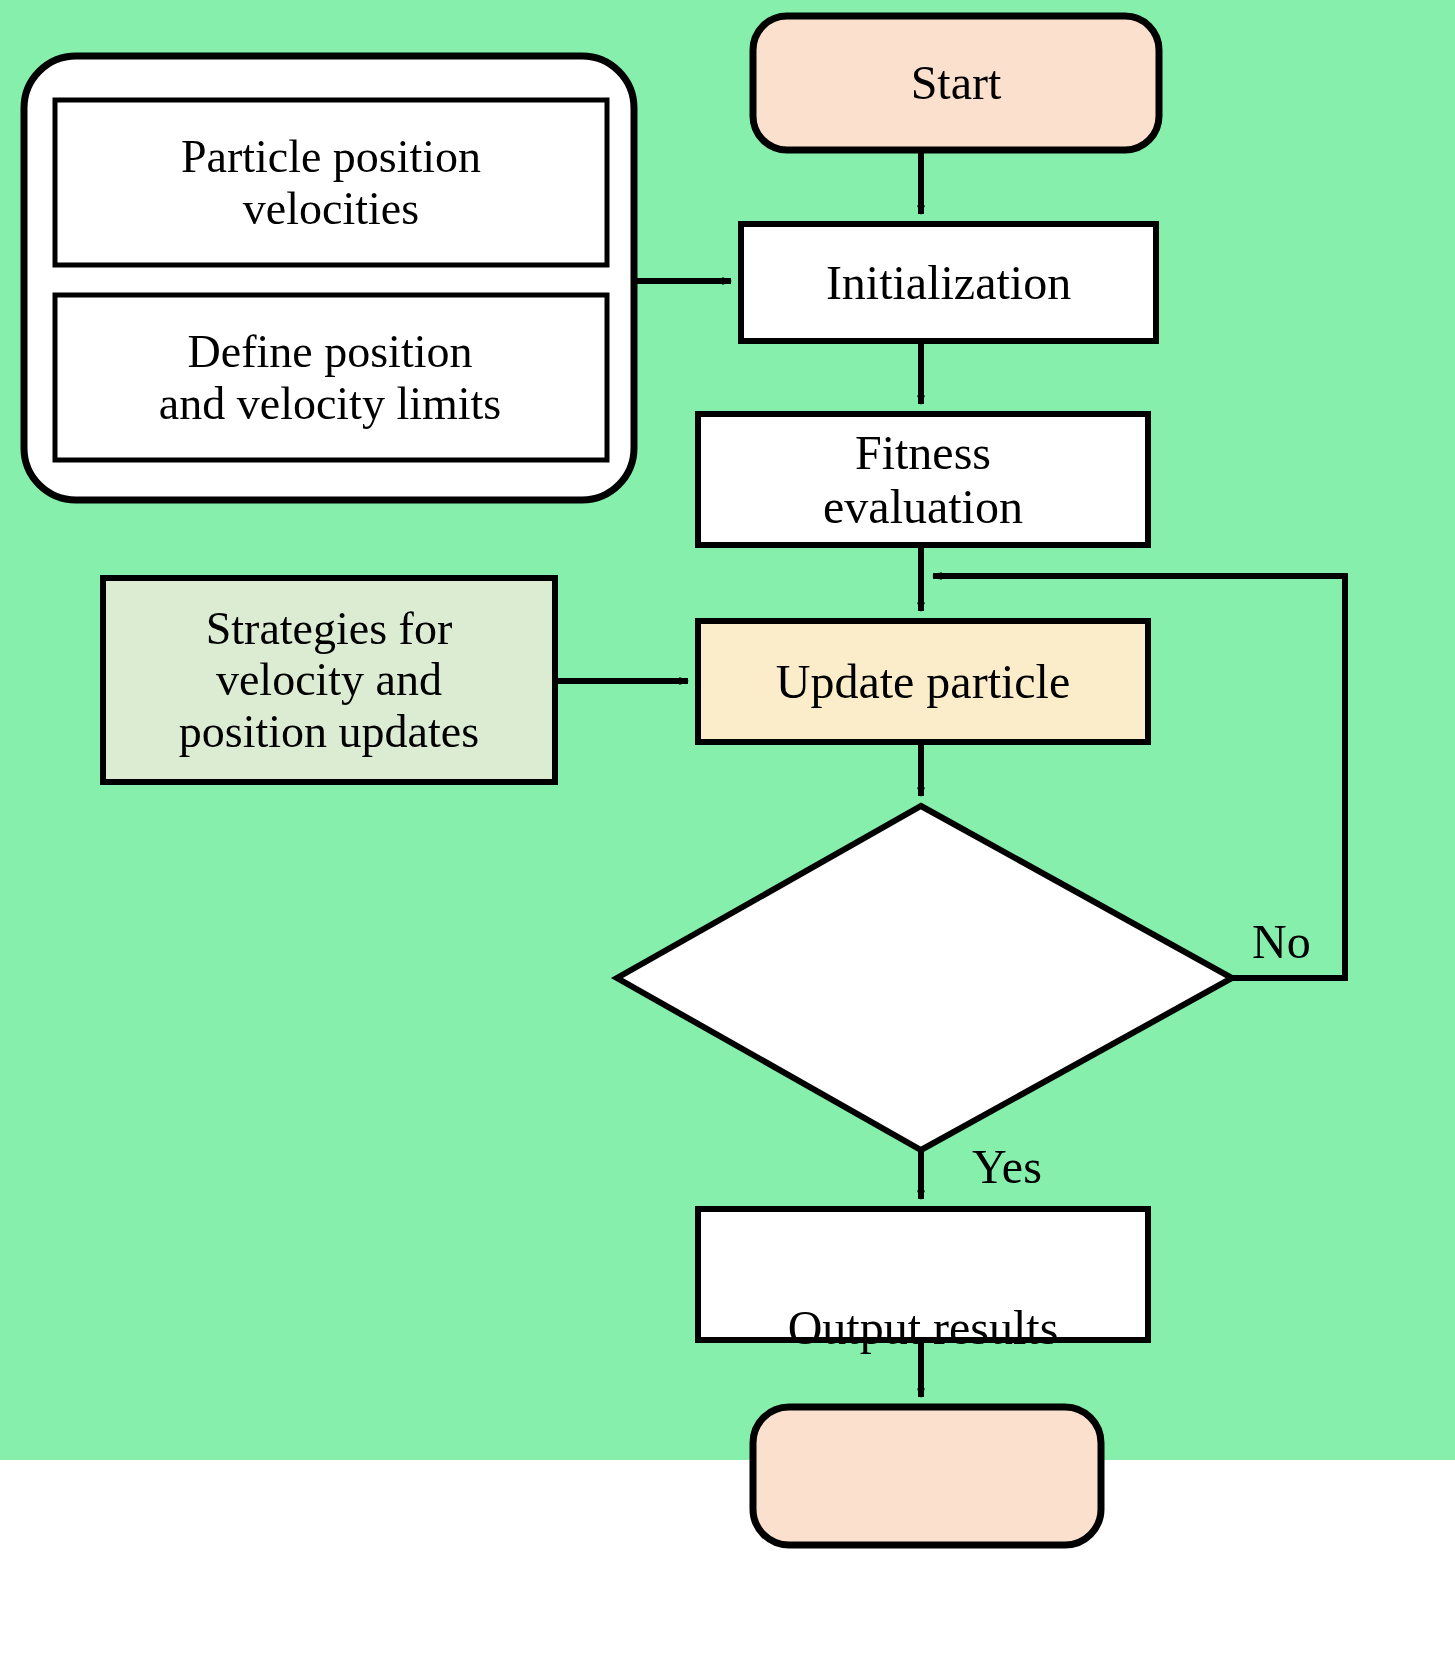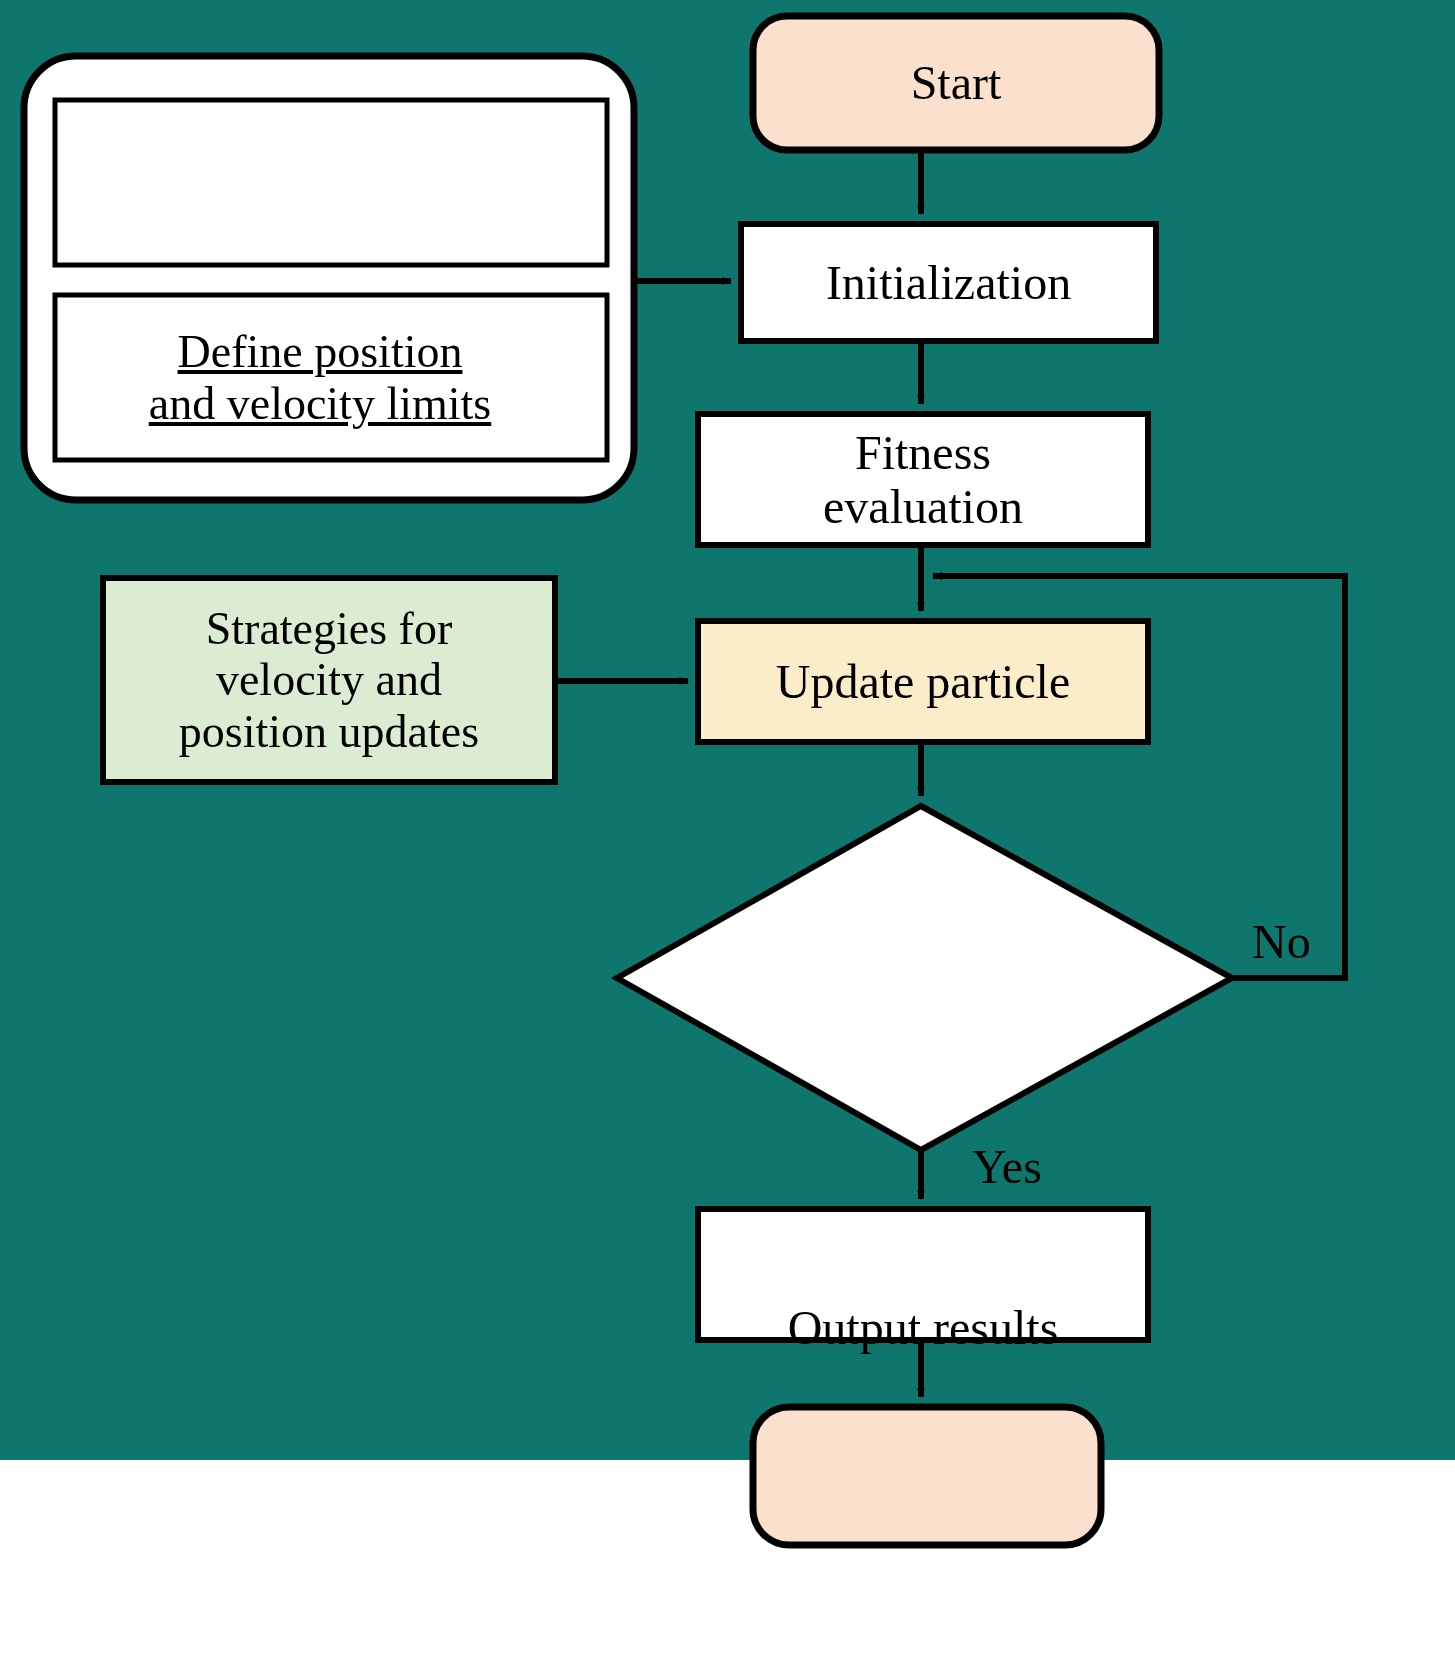--- a/index.html
+++ b/index.html
@@ -10,21 +10,21 @@
   body {
     width: 1455px;
     height: 1656px;
     font-family: "Liberation Serif", "DejaVu Serif", serif;
     overflow: hidden;
   }
   #canvas {
     position: relative;
     width: 1455px;
     height: 1460px;
-    background: #0f766e;
+    background: #86efac;
   }
   svg.layer {
     position: absolute;
     left: 0;
     top: 0;
     width: 1455px;
     height: 1656px;
   }
   .node-label {
     position: absolute;
@@ -108,22 +108,24 @@
 
   <div class="node-label fs-48" style="left:698px; top:414px; width:450px; height:131px;">Fitness
 evaluation</div>
 
   <div class="node-label fs-48" style="left:698px; top:621px; width:450px; height:121px;font-family:Liberation Serif, serif;">Update particle</div>
 
 
   <div class="node-label fs-48" style="left:698px; top:1262px; width:450px; height:131px;">Output results</div>
 
 
+  <div class="node-label fs-46" style="left:55px; top:100px; width:552px; height:165px;">Particle position
+velocities</div>
 
-  <div class="node-label fs-46" style="left:44px; top:295px; width:552px; height:165px;text-decoration:underline;">Define position
+  <div class="node-label fs-46" style="left:54px; top:295px; width:552px; height:165px;">Define position
 and velocity limits</div>
 
   <div class="node-label fs-46" style="left:103px; top:578px; width:452px; height:204px;font-family:Liberation Serif, serif;">Strategies for
 velocity and
 position updates</div>
 
   <div class="edge-label fs-48" style="left:1252px; top:918px;">No</div>
 
   <div class="edge-label fs-48" style="left:941px; top:1143px;margin-left:31px;">Yes</div>
 

